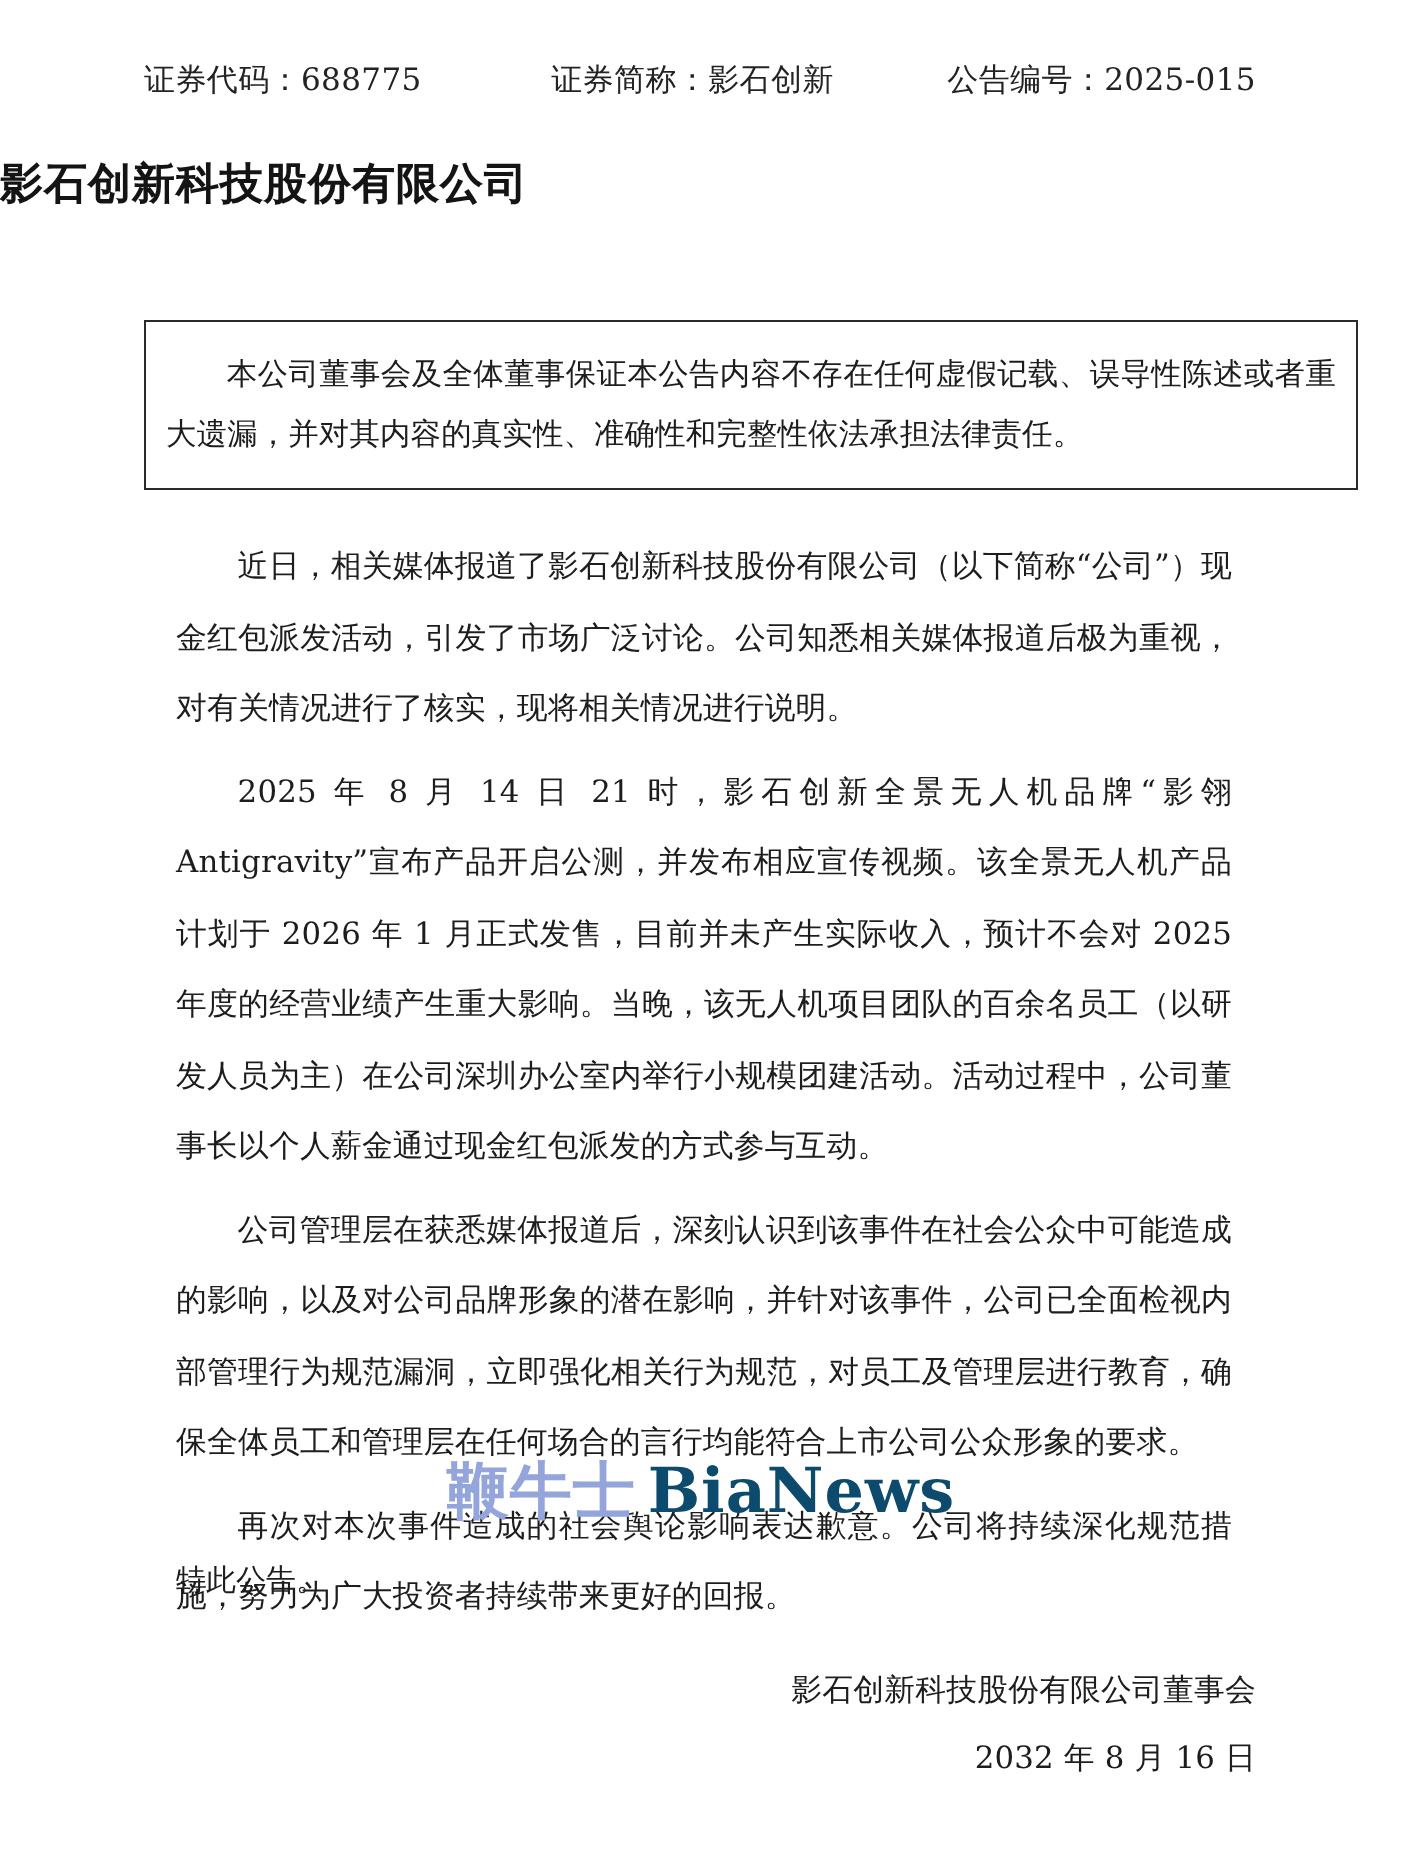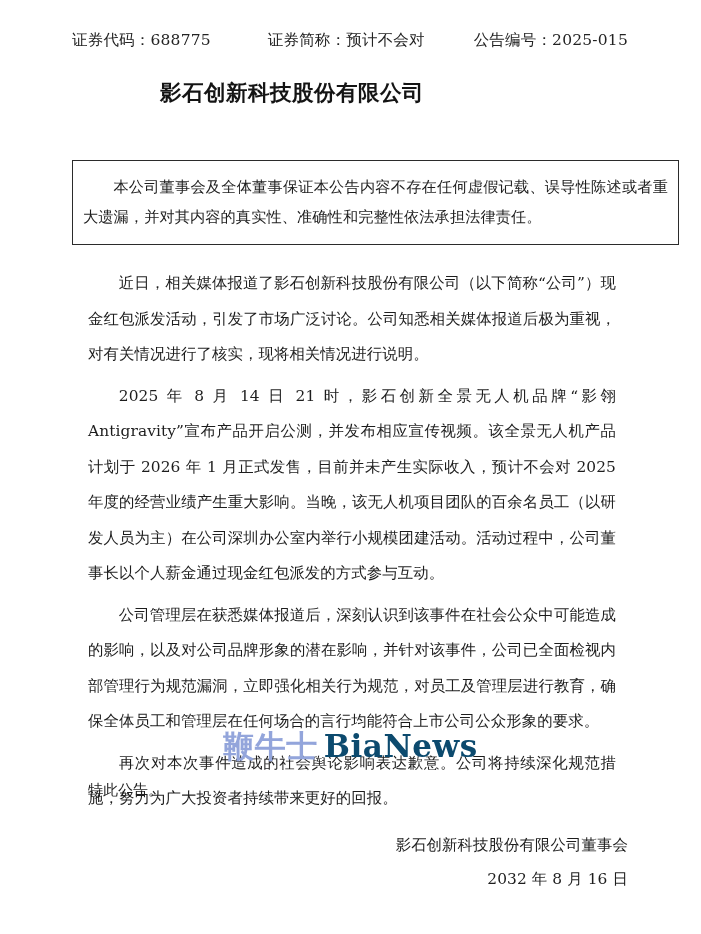--- a/index.html
+++ b/index.html
@@ -44,21 +44,20 @@
   .doc-header .hdr-cell.right {
     margin-left: 10px;
   }
 
   
   .title-block {
     position: absolute;
     left: 0;
     top: 76px;
     width: 584px;
-    text-align: center;
   }
   .title-line {
     font-size: 21.5px;
     font-weight: bold;
     line-height: 34px;
     letter-spacing: 0.5px;
     color: #141414;
   }
 
   
@@ -155,21 +154,21 @@
     white-space: nowrap;
   }
 </style>
 </head>
 <body>
 
 <div class="page">
 
   <div class="doc-header">
     <span class="hdr-cell left">证券代码：688775</span>
-    <span class="hdr-cell mid">证券简称：预计不会对</span>
+    <span class="hdr-cell mid">证券简称：影石创新</span>
     <span class="hdr-cell right">公告编号：2025-015</span>
   </div>
 
   <div class="title-block">
     <div class="title-line">影石创新科技股份有限公司</div>
   </div>
 
   <div class="disclaimer-box">
     <div class="disclaimer-text">本公司董事会及全体董事保证本公告内容不存在任何虚假记载、误导性陈述或者重大遗漏，并对其内容的真实性、准确性和完整性依法承担法律责任。</div>
   </div>

